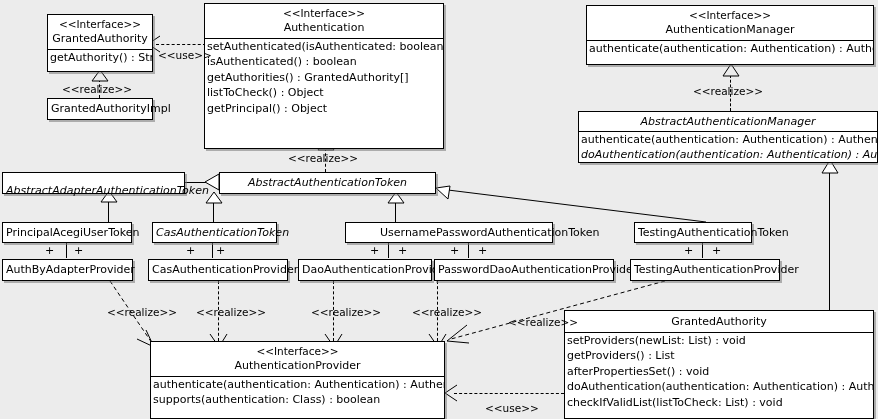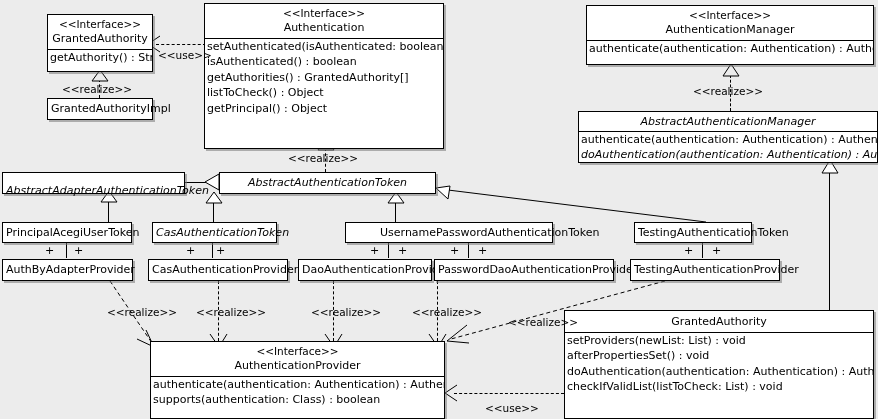--- a/index.html
+++ b/index.html
@@ -314,19 +314,20 @@
     </div>
   </div>
 
   <div class="cls" style="left:564px;top:310px;width:310px;height:109px;">
     <div class="hdr" style="padding:3px 3px;">
       <span class="cname">GrantedAuthority</span>
     </div>
     <div class="sep"></div>
     <div class="ops">
       <div class="op">setProviders(newList: List) : void</div>
+      <div class="op">getProviders() : List</div>
       <div class="op">afterPropertiesSet() : void</div>
       <div class="op">doAuthentication(authentication: Authentication) : Authentication</div>
       <div class="op">checkIfValidList(listToCheck: List) : void</div>
     </div>
   </div>
 
 </div>
 
 </body></html>

